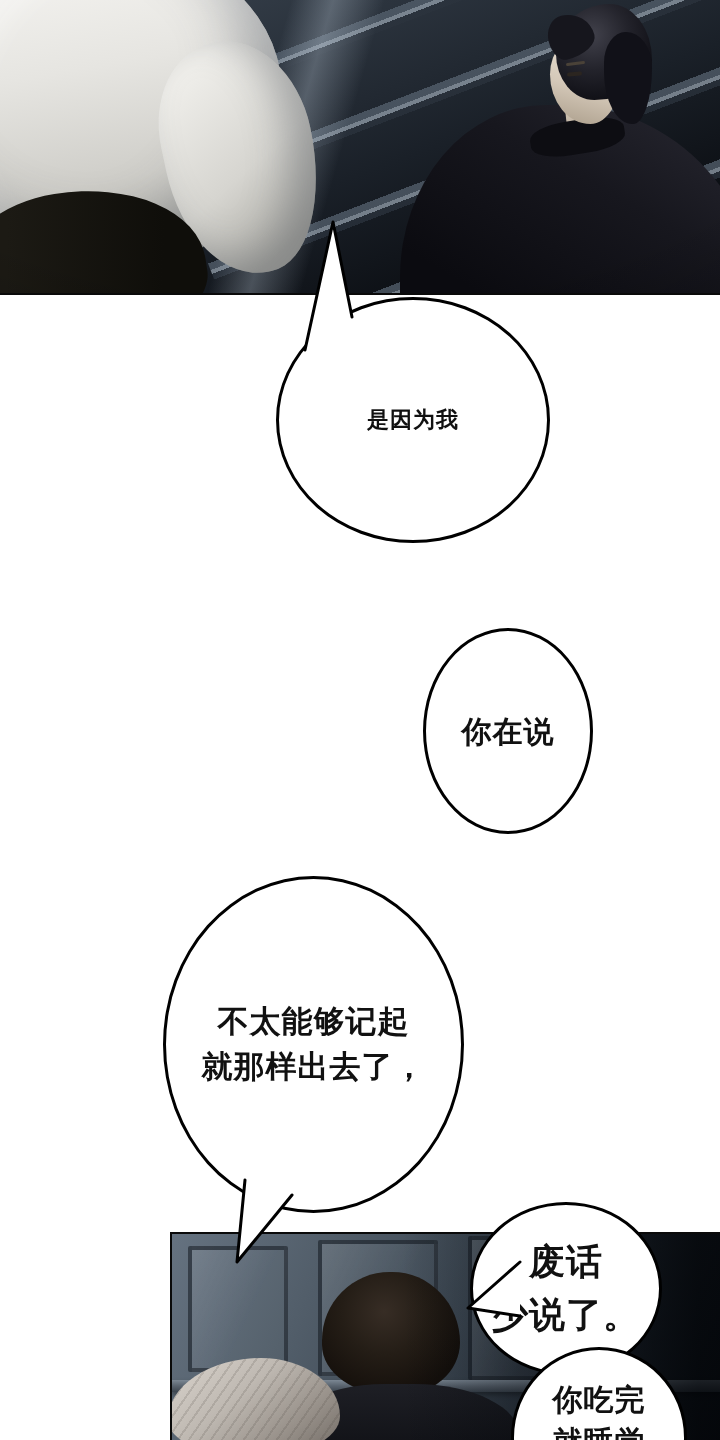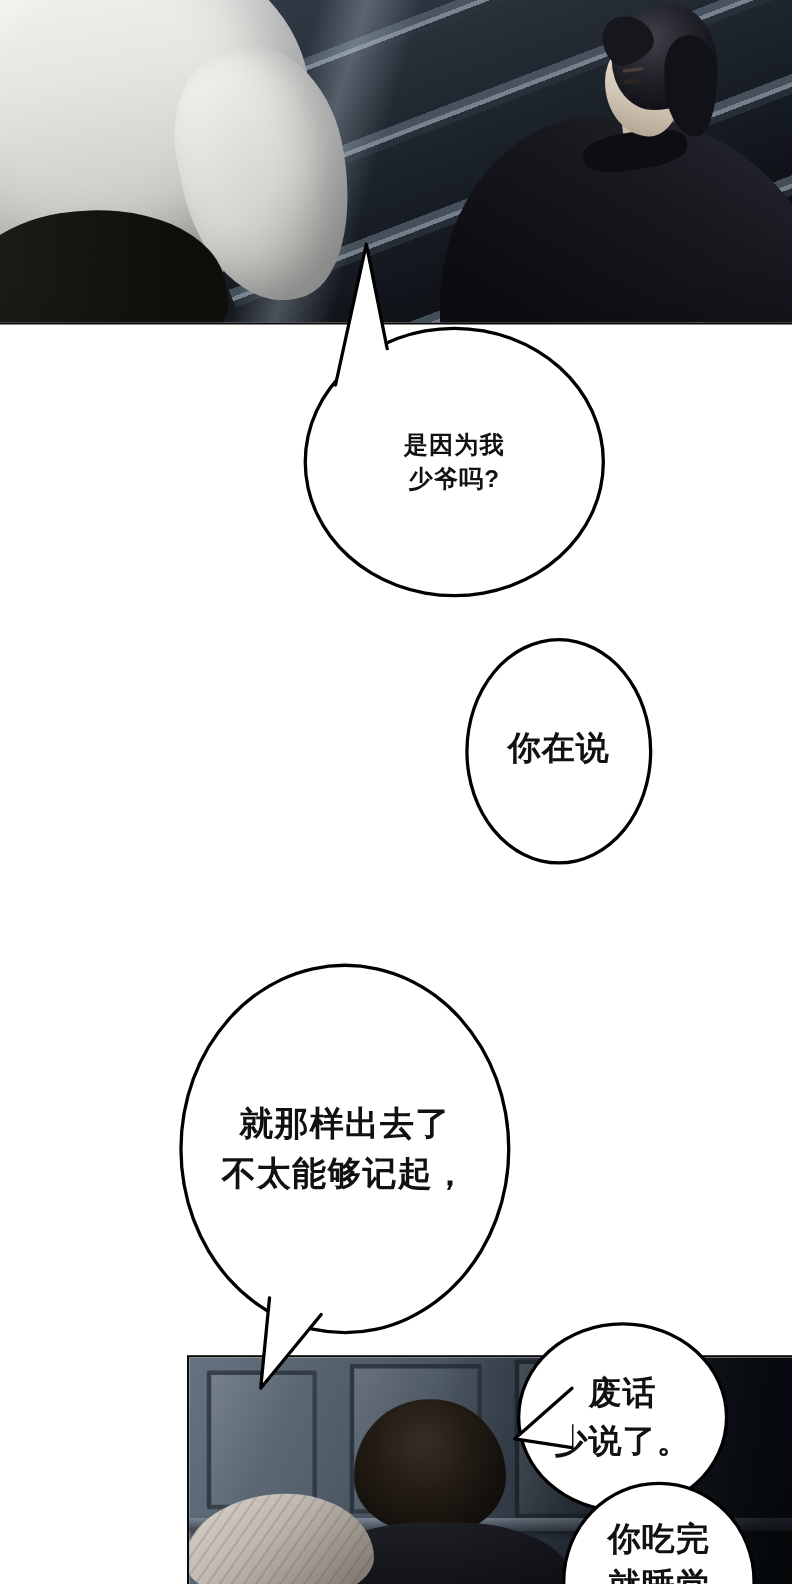--- a/index.html
+++ b/index.html
@@ -72,26 +72,26 @@
     background:repeating-linear-gradient(125deg,rgba(70,64,58,.16) 0 2px,rgba(255,255,255,0) 2px 9px);}
   .bp-shade{inset:0;background:linear-gradient(90deg,rgba(0,0,0,0) 42%,rgba(3,6,10,.42) 70%,rgba(1,3,6,.78) 96%);}
 
   
   .bubble{position:absolute;z-index:3;background:#fff;border:3px solid #000;border-radius:50%;
     display:flex;align-items:center;justify-content:center;}
   .lines{text-align:center;font-weight:700;color:#111;letter-spacing:1px;}
   .lines span{display:block;white-space:nowrap;}
   #bubble-1{left:276px;top:297px;width:268px;height:240px;}
   #bubble-1 .lines{font-size:22px;line-height:1.42;}
-  #bubble-2{left:423px;top:580px;width:164px;height:200px;font-family:Liberation Mono, monospace;}
+  #bubble-2{left:423px;top:628px;width:164px;height:200px;}
   #bubble-2 .lines{font-size:30px;line-height:1.5;}
   #bubble-3{left:163px;top:876px;width:295px;height:331px;}
   #bubble-3 .lines{font-size:31px;line-height:1.45;}
   #bubble-4{left:470px;top:1202px;width:186px;height:167px;}
-  #bubble-4 .lines{font-size:30px;line-height:1.45;}
+  #bubble-4 .lines{font-size:36px;line-height:1.45;}
   #bubble-5{left:511px;top:1347px;width:170px;height:175px;}
   #bubble-5 .lines{font-size:30px;line-height:1.4;margin-bottom:34px;}
 
   .tail{position:absolute;z-index:4;overflow:visible;}
   .tail path{fill:#ffffff;stroke:#000;stroke-width:3;stroke-linejoin:round;stroke-linecap:round;}
   #tail-1{left:295px;top:212px;width:65px;height:145px;}
   #tail-3{left:225px;top:1170px;width:80px;height:105px;}
   #tail-4{left:455px;top:1245px;width:75px;height:85px;}
 </style>
 </head>
@@ -139,34 +139,33 @@
   <svg class="tail" id="tail-3" viewBox="0 0 80 105">
     <path d="M20,10 L12,92 L67,25"></path>
   </svg>
   <svg class="tail" id="tail-4" viewBox="0 0 75 85">
     <path d="M65,17 L13,63 L65,71"></path>
   </svg>
 
   <div class="bubble" id="bubble-1">
     <div class="lines">
       <span>是因为我</span>
-      <span>少爷吗?</span>
     </div>
   </div>
 
   <div class="bubble" id="bubble-2">
     <div class="lines">
       <span>你在说</span>
     </div>
   </div>
 
   <div class="bubble" id="bubble-3">
     <div class="lines">
-      <span>就那样出去了</span>
-      <span>不太能够记起，</span>
+      <span>不太能够记起</span>
+      <span>就那样出去了，</span>
     </div>
   </div>
 
   <div class="bubble" id="bubble-4">
     <div class="lines">
       <span>废话</span>
       <span>少说了。</span>
     </div>
   </div>
 

